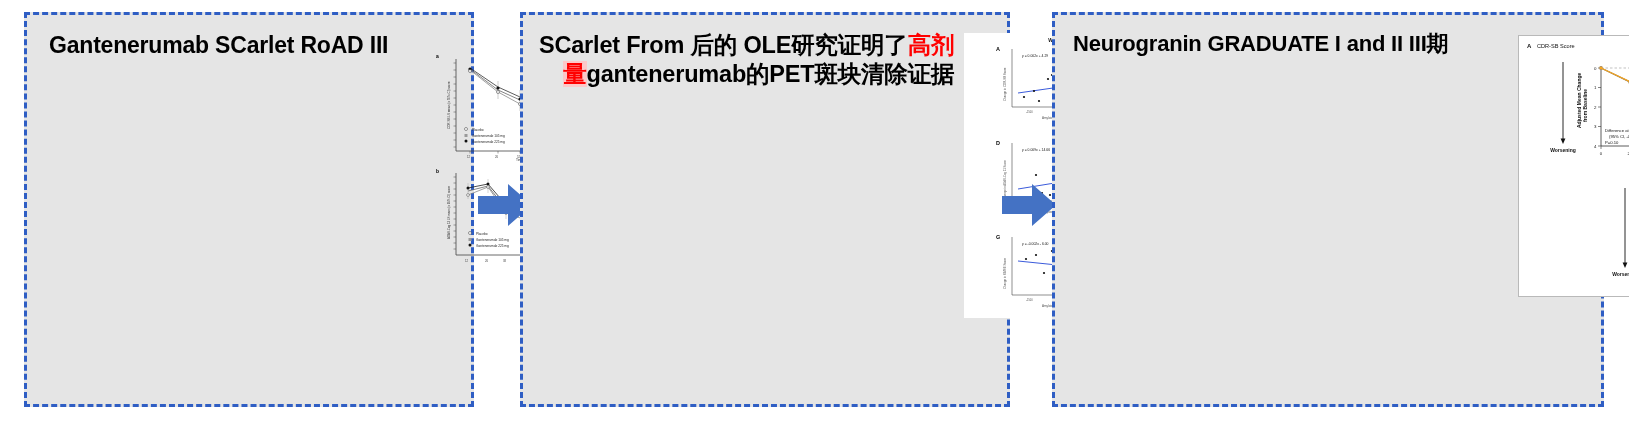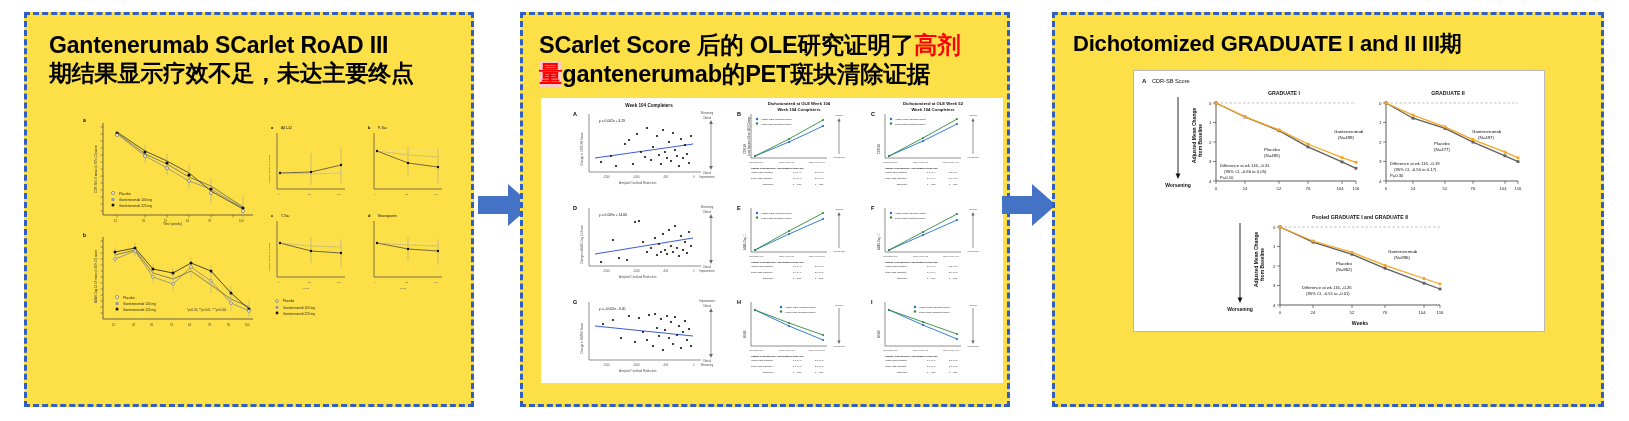--- a/index.html
+++ b/index.html
@@ -10,23 +10,24 @@
     font-family:"Liberation Sans", sans-serif;
     overflow:hidden;
     position:relative;
   }
   .slide { position:absolute; inset:0; display:flex; align-items:stretch; }
 
   
   .panel {
     position:absolute;
     border:3px dashed #2f5ec4;
-    background:#fde047;
-    display:flex; flex-direction:column;
+    background:#e5e5e5;
+    display:flex; flex-direction:row;
     padding:10px 12px 6px 12px;
+    text-align:right;
   }
   #panel-1 { left:24px;   top:12px; width:450px;  height:395px; }
   #panel-2 { left:520px;  top:12px; width:490px;  height:395px; }
   #panel-3 { left:1052px; top:12px; width:552px;  height:395px; }
 
   .panel-title {
     font-weight:bold;
     color:#000;
     line-height:1.22;
     letter-spacing:-0.2px;
@@ -59,21 +60,20 @@
            border:1px solid #b9b9b9; background:#fff; }
 </style>
 </head>
 <body>
 
 <div class="slide">
 
   <div class="panel" id="panel-1">
     <div class="panel-title">
       <span>Gantenerumab SCarlet RoAD III</span><br>
-      <span>期结果显示疗效不足，未达主要终点</span>
     </div>
     <div class="panel-body">
       <div id="p1fig">
         <svg class="plot" width="390" height="220" viewBox="0 0 390 220">
 
           <g transform="translate(34,8)">
             <line x1="0" y1="0" x2="0" y2="92" stroke="#444" stroke-width="0.8"></line>
             <line x1="0" y1="92" x2="150" y2="92" stroke="#444" stroke-width="0.8"></line>
 
             <g stroke="#444" stroke-width="0.5">
@@ -336,21 +336,21 @@
   </div>
 
   <div class="arrow" id="arrow-1">
     <svg width="54" height="46" viewBox="0 0 54 46">
       <polygon points="0,14 30,14 30,2 54,23 30,44 30,32 0,32" fill="#4472c4"></polygon>
     </svg>
   </div>
 
   <div class="panel" id="panel-2">
     <div class="panel-title">
-      <span>SCarlet Score 后的 OLE研究证明了</span><span class="hl-red">高剂</span><br><span class="hl-red-bg">量</span><span>gantenerumab的PET斑块清除证据</span>
+      <span>SCarlet From 后的 OLE研究证明了</span><span class="hl-red">高剂</span><br><span class="hl-red-bg">量</span><span>gantenerumab的PET斑块清除证据</span>
     </div>
     <div class="panel-body">
       <div id="p2fig">
         <svg class="plot" width="462" height="285" viewBox="0 0 462 285">
 
           <text x="108" y="9" font-size="4.6" font-weight="bold" fill="#111" text-anchor="middle" font-family="Liberation Sans, sans-serif">Week 104 Completers</text>
           <text x="258" y="7" font-size="4.2" font-weight="bold" fill="#111" text-anchor="middle" font-family="Liberation Sans, sans-serif">Dichotomized at OLE Week 104</text>
           <text x="258" y="12.5" font-size="4.2" font-weight="bold" fill="#111" text-anchor="middle" font-family="Liberation Sans, sans-serif">Week 104 Completers</text>
           <text x="392" y="7" font-size="4.2" font-weight="bold" fill="#111" text-anchor="middle" font-family="Liberation Sans, sans-serif">Dichotomized at OLE Week 52</text>
           <text x="392" y="12.5" font-size="4.2" font-weight="bold" fill="#111" text-anchor="middle" font-family="Liberation Sans, sans-serif">Week 104 Completers</text>
@@ -784,21 +784,21 @@
   </div>
 
   <div class="arrow" id="arrow-2">
     <svg width="54" height="46" viewBox="0 0 54 46">
       <polygon points="0,14 30,14 30,2 54,23 30,44 30,32 0,32" fill="#4472c4"></polygon>
     </svg>
   </div>
 
   <div class="panel" id="panel-3">
     <div class="panel-title">
-      <span>Dichotomized GRADUATE I and II III期</span><br>
+      <span>Neurogranin GRADUATE I and II III期</span><br>
     </div>
     <div class="panel-body">
       <div id="p3fig">
         <svg class="plot" width="412" height="262" viewBox="0 0 412 262">
 
           <text x="8" y="12" font-size="6" font-weight="bold" fill="#111" font-family="Liberation Sans, sans-serif">A</text>
           <text x="18" y="12" font-size="5.6" fill="#111" font-family="Liberation Sans, sans-serif">CDR-SB Score</text>
 
           <g>
             <line x1="44" y1="26" x2="44" y2="104" stroke="#111" stroke-width="0.9"></line>

